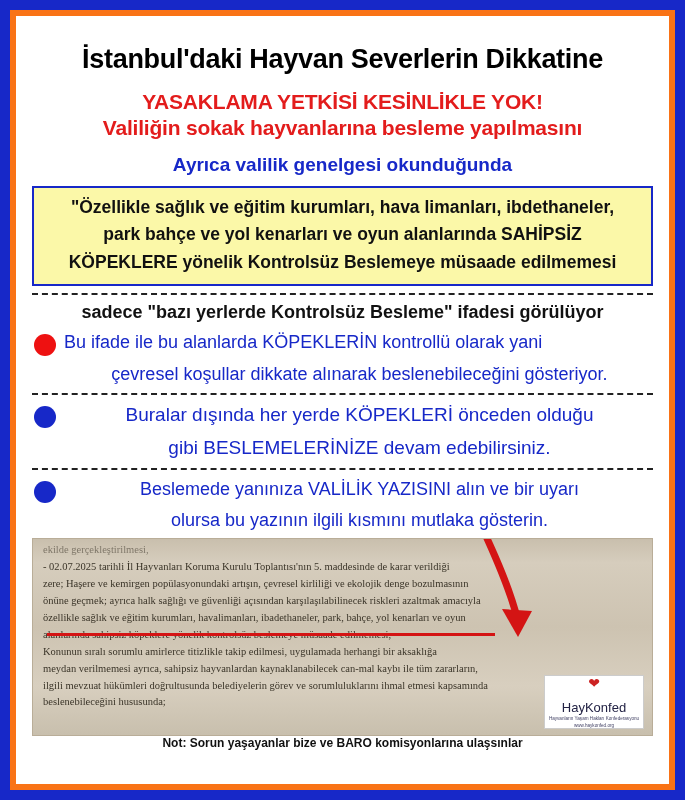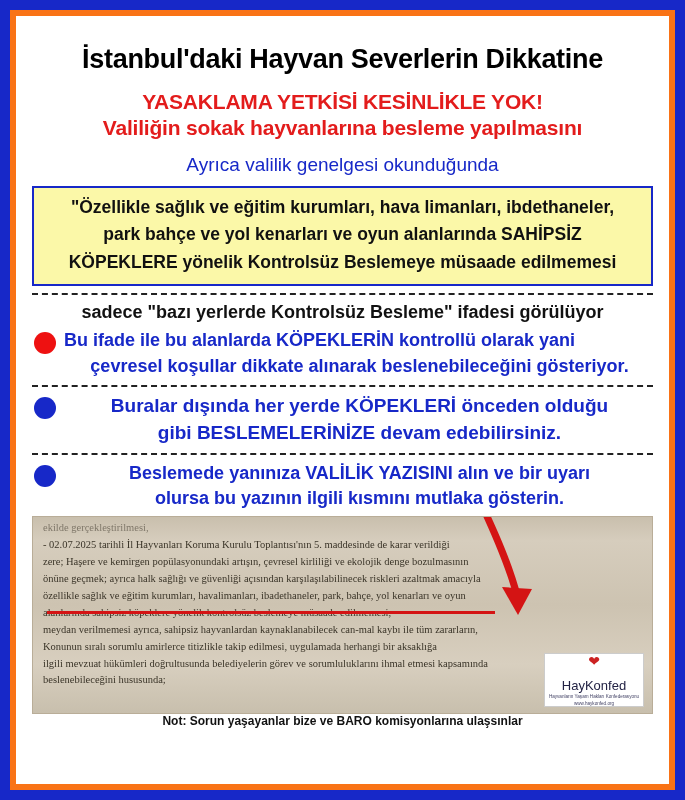--- a/index.html
+++ b/index.html
@@ -39,21 +39,21 @@
     text-align: center;
     color: #e31c1c;
     font-weight: bold;
     font-size: 21px;
     letter-spacing: -0.2px;
     line-height: 1.25;
   }
   .subline {
     text-align: center;
     color: #1728c8;
-    font-weight: normal;
+    font-weight: bold;
     font-size: 19px;
     margin-top: 12px;
     margin-bottom: 10px;
   }
   .quote-box {
     background: #fbf8a8;
     border: 2px solid #1728c8;
     padding: 8px 12px 10px 12px;
     margin: 0 2px 6px 2px;
     box-sizing: border-box;
@@ -90,23 +90,23 @@
     position: absolute;
     left: 4px;
     top: 3px;
     width: 22px;
     height: 22px;
     border-radius: 50%;
   }
   .dot.red { background: #ee1111; }
   .dot.blue { background: #1728c8; }
   .bullet-block p {
-    margin: 0 0 2px 0;
+    margin: 8px 0 2px 0;
     font-size: 18px;
-    font-weight: bold;
+    font-weight: normal;
     color: #1728c8;
     line-height: 1.3;
   }
   .bullet-block p.l2 { text-align: center; }
   .bullet-block.center-text p { text-align: center; }
   .bullet-block.blue-1 p { font-size: 19px; }
   .bullet-block.blue-2 p { color: #1728c8; }
   .doc-wrap {
     position: relative;
     margin: 6px 2px 0 2px;
@@ -240,22 +240,22 @@
 
     <div class="doc-wrap">
       <div class="doc-bg"></div>
       <div class="doc-text">
         <p class="faded">ekilde gerçekleştirilmesi,</p>
         <p>- 02.07.2025 tarihli İl Hayvanları Koruma Kurulu Toplantısı'nın 5. maddesinde de karar verildiği</p>
         <p>zere; Haşere ve kemirgen popülasyonundaki artışın, çevresel kirliliği ve ekolojik denge bozulmasının</p>
         <p>önüne geçmek; ayrıca halk sağlığı ve güvenliği açısından karşılaşılabilinecek riskleri azaltmak amacıyla</p>
         <p>özellikle sağlık ve eğitim kurumları, havalimanları, ibadethaneler, park, bahçe, yol kenarları ve oyun</p>
         <p>alanlarında sahipsiz köpeklere yönelik kontrolsüz beslemeye müsaade edilmemesi,</p>
+        <p>Konunun sıralı sorumlu amirlerce titizlikle takip edilmesi, uygulamada herhangi bir aksaklığa</p>
         <p>meydan verilmemesi ayrıca, sahipsiz hayvanlardan kaynaklanabilecek can-mal kaybı ile tüm zararların,</p>
-        <p>Konunun sıralı sorumlu amirlerce titizlikle takip edilmesi, uygulamada herhangi bir aksaklığa</p>
         <p>ilgili mevzuat hükümleri doğrultusunda belediyelerin görev ve sorumluluklarını ihmal etmesi kapsamında</p>
         <p>beslenebileceğini hususunda;</p>
       </div>
       <div class="underline-red"></div>
       <svg class="arrow" viewBox="0 0 90 130">
         <path d="M12 2 C 30 40, 44 72, 52 104" stroke="#d41414" stroke-width="7" fill="none" stroke-linecap="round"></path>
         <path d="M52 120 L 36 92 L 66 94 Z" fill="#d41414"></path>
       </svg>
       <div class="logo-box">
         <div class="logo-mark">❤</div>

